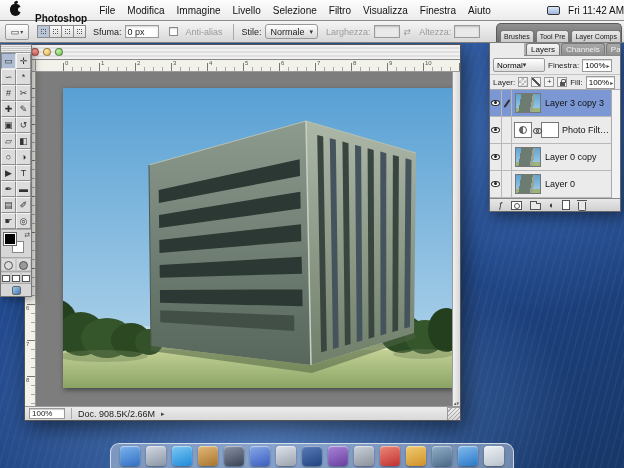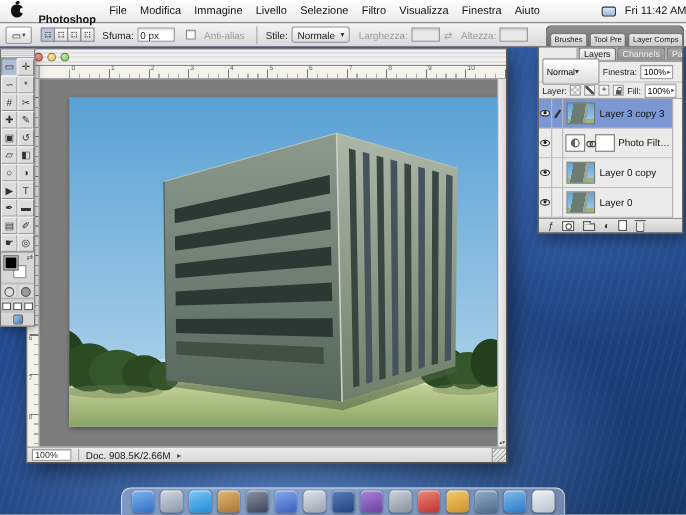--- a/index.html
+++ b/index.html
@@ -116,21 +116,21 @@
     background:repeating-linear-gradient(135deg,transparent 0 2px,#aaa 2px 3px);}
   
   #layers{position:absolute;left:489px;top:42px;width:132px;background:#ebebeb;border:1px solid #666;
     box-shadow:3px 5px 14px rgba(0,0,0,.45);z-index:35;}
   .lp-tabs{display:flex;height:13px;background:#b0b0b0;border-bottom:1px solid #888;overflow:hidden;
     align-items:flex-end;padding-left:2px;gap:1px;margin-left:34px;}
   .lp-tab{font-size:8px;padding:1px 4px;border:1px solid #777;border-bottom:none;border-radius:3px 3px 0 0;
     background:linear-gradient(#a8a8a8,#909090);color:#f0f0f0;white-space:nowrap;}
   .lp-tab.active{background:linear-gradient(#f5f5f5,#dcdcdc);color:#111;}
   .lp-controls{display:flex;align-items:center;height:19px;padding:0 3px;gap:3px;border-bottom:1px solid #c4c4c4;}
-  .blend-dropdown{width:52px;height:24px;border:1px solid #999;border-radius:2px;background:linear-gradient(#fff,#ddd);
+  .blend-dropdown{width:52px;height:14px;border:1px solid #999;border-radius:2px;background:linear-gradient(#fff,#ddd);
     display:flex;align-items:center;padding:0 3px;font-size:8px;flex:none;}
   .lp-label{font-size:8px;color:#222;white-space:nowrap;}
   .lp-field{height:13px;background:#fff;border:1px solid #9a9a9a;box-shadow:inset 0 1px 1px rgba(0,0,0,.15);
     display:flex;align-items:center;font-size:8px;padding:0 1px 0 2px;gap:1px;flex:none;}
   .stepper{font-size:6px;color:#444;}
   .lp-lockrow{display:flex;align-items:center;height:15px;padding:0 3px;gap:3px;border-bottom:1px solid #aaa;}
   .lock-ic{width:10px;height:10px;border:1px solid #999;background:#f4f4f4;flex:none;}
   .lock-ic.checker{background-image:
       linear-gradient(45deg,#b8b8b8 25%,transparent 25%,transparent 75%,#b8b8b8 75%),
       linear-gradient(45deg,#b8b8b8 25%,transparent 25%,transparent 75%,#b8b8b8 75%);

